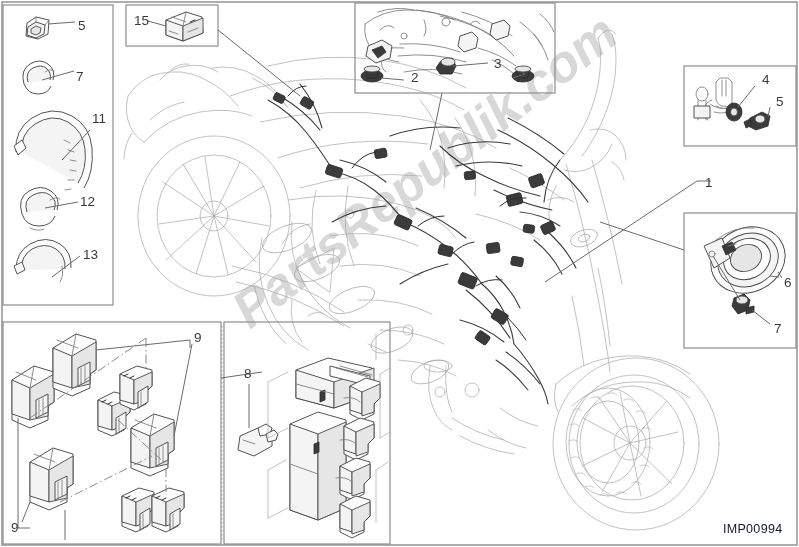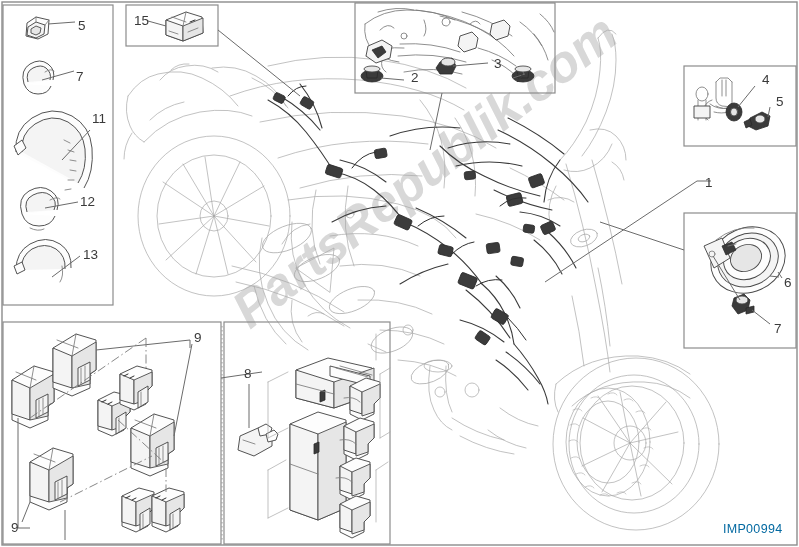--- a/index.html
+++ b/index.html
@@ -691,15 +691,15 @@
   <div class="callout-html" style="left:244px; top:367px;">8</div>
   <div class="callout-html" style="left:194px; top:331px;">9</div>
   <div class="callout-html" style="left:11px; top:521px;">9</div>
   <div class="callout-html" style="left:134px; top:14px;">15</div>
   <div class="callout-html" style="left:92px; top:112px;text-align:right;">11</div>
   <div class="callout-html" style="left:80px; top:195px;">12</div>
   <div class="callout-html" style="left:83px; top:248px;">13</div>
   <div class="callout-html" style="left:76px; top:70px;">7</div>
   <div class="callout-html" style="left:78px; top:19px;">5</div>
 
-  <div class="callout-html" style="left:723px; top:523px; font-size:12.5px; color:#0369a1; letter-spacing:0.3px;">IMP00994</div>
+  <div class="callout-html" style="left:723px; top:523px; font-size:12.5px; color:#0f172a; letter-spacing:0.3px;">IMP00994</div>
 
 </div>
 
 </body></html>

